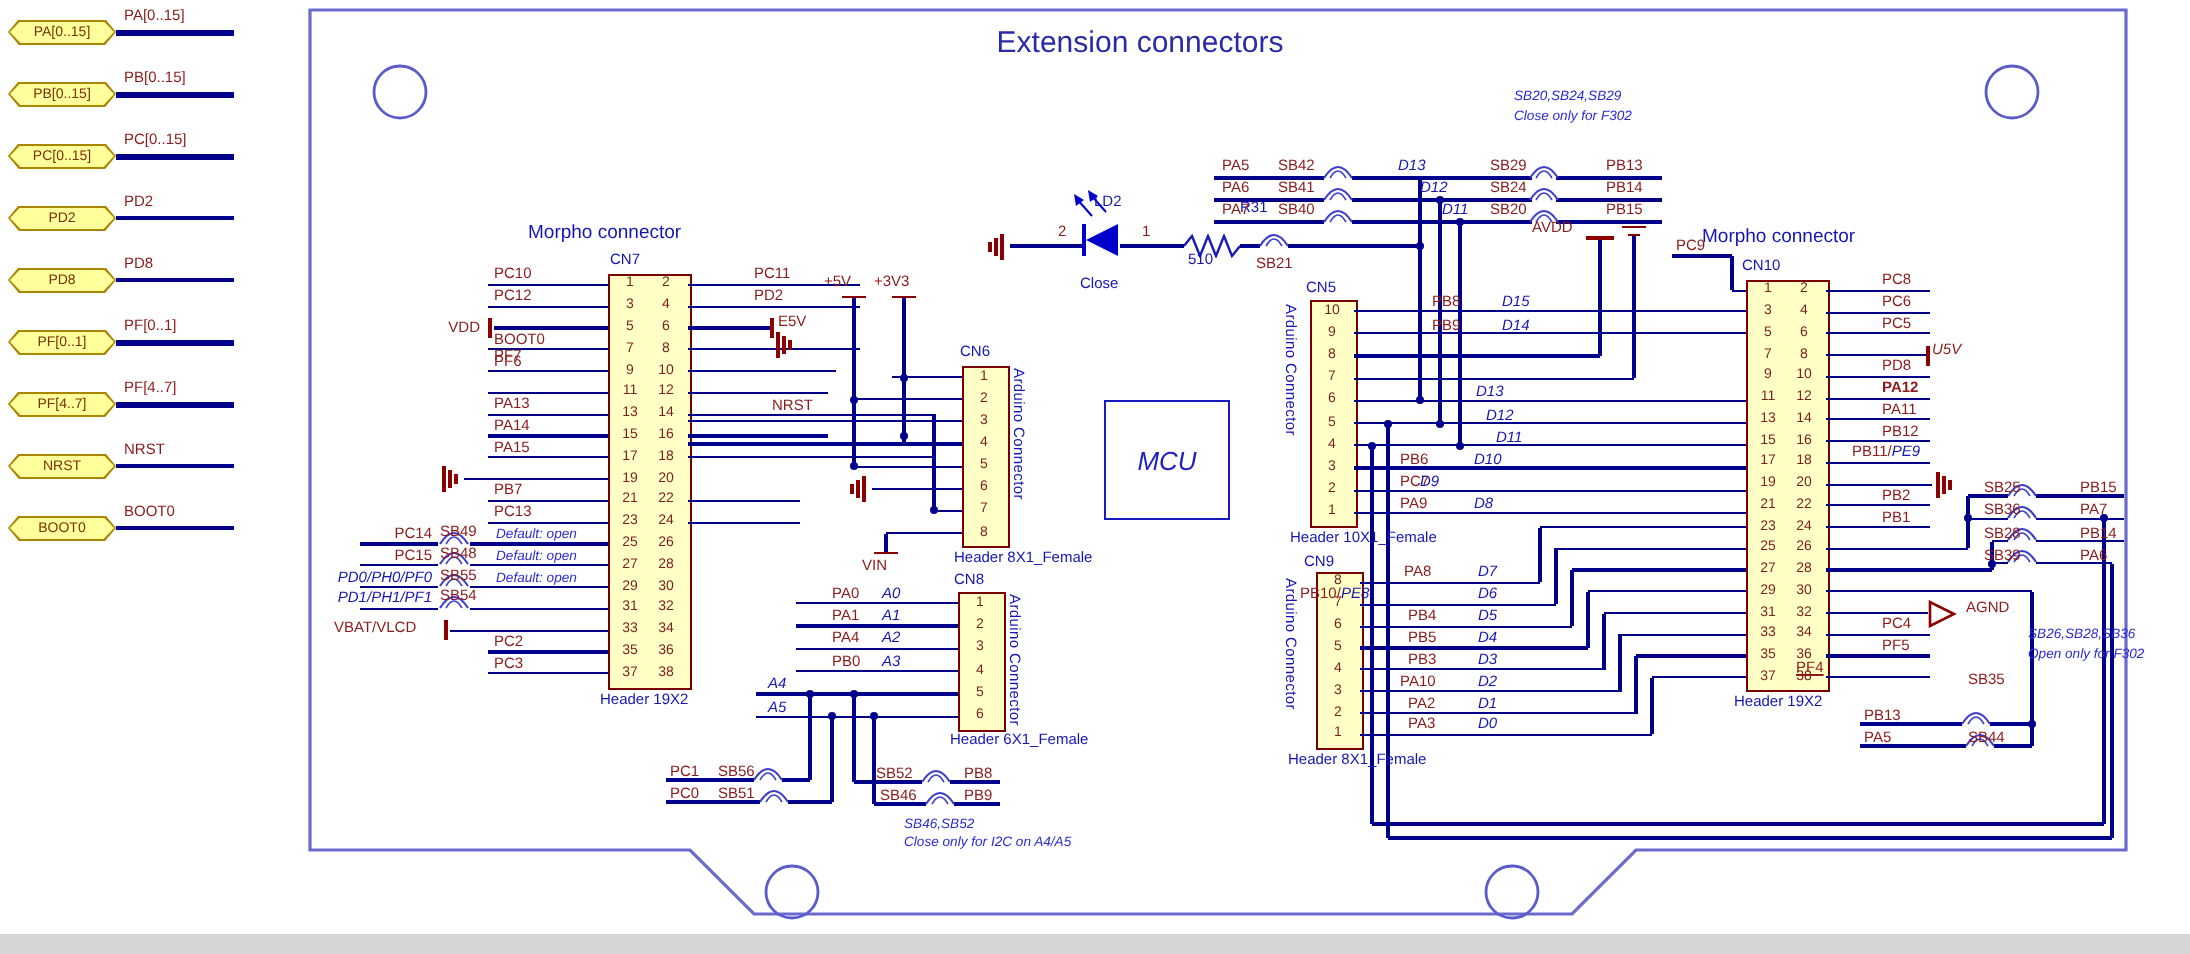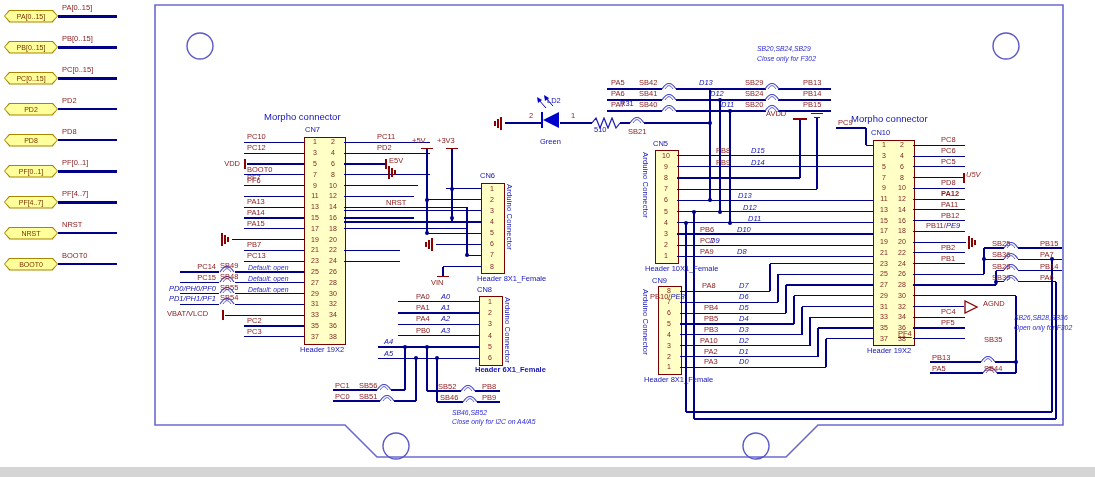--- a/index.html
+++ b/index.html
@@ -39,20 +39,24 @@
 
 <div id="stage">
   <svg id="border" width="1095" height="477" style="z-index:0">
     <path d="M155,5 H1063 V425 H818 L786,457 H377 L345,425 H155 Z" fill="none" stroke="#6b6bcf" stroke-width="1.6"></path>
     <circle cx="200" cy="46" r="13" fill="none" stroke="#5a5ac8" stroke-width="1.4"></circle>
     <circle cx="1006" cy="46" r="13" fill="none" stroke="#5a5ac8" stroke-width="1.4"></circle>
     <circle cx="396" cy="446" r="13" fill="none" stroke="#5a5ac8" stroke-width="1.4"></circle>
     <circle cx="756" cy="446" r="13" fill="none" stroke="#5a5ac8" stroke-width="1.4"></circle>
   </svg>
   <div id="graystrip"></div>
+  <div id="title">Extension connectors</div>
+  <div id="mcu">
+      <span>MCU</span>
+    </div>
 
   <span class="lbl note" style="left:757px;top:45px">SB20,SB24,SB29</span>
   <span class="lbl note" style="left:757px;top:55px">Close only for F302</span>
   <span class="lbl note" style="left:1014px;top:314px">SB26,SB28,SB36</span>
   <span class="lbl note" style="left:1014px;top:324px">Open only for F302</span>
   <span class="lbl note" style="left:452px;top:409px">SB46,SB52</span>
   <span class="lbl note" style="left:452px;top:418px">Close only for I2C on A4/A5</span>
 
   <svg class="arcsvg" width="44" height="44" style="left:534px;top:94px;z-index:5">
     <line x1="8" y1="18" x2="8" y2="34" stroke="#0000cc" stroke-width="2"></line>
@@ -295,21 +299,21 @@
     <span class="lbl pin" style="left: 485px; top: 195.74px;">2</span>
     <span class="lbl pin" style="left: 485px; top: 206.88px;">3</span>
     <span class="lbl pin" style="left: 485px; top: 218.02px;">4</span>
     <span class="lbl pin" style="left: 485px; top: 229.16px;">5</span>
     <span class="lbl pin" style="left: 485px; top: 240.3px;">6</span>
     <span class="lbl pin" style="left: 485px; top: 251.44px;">7</span>
     <span class="lbl pin" style="left: 485px; top: 262.58px;">8</span>
     <span class="lbl blue" style="left: 477px; top: 286px;">CN8</span>
     <div class="body" style="left: 479px; top: 296px; width: 22px; height: 68px;"></div>
     <span class="vlabel" style="left: 512px; top: 297px;">Arduino Connector</span>
-    <span class="lbl blue" style="left: 475px; top: 366px; font-weight: bold;">Header 6X1_Female</span>
+    <span class="lbl blue" style="left: 475px; top: 366px;">Header 6X1_Female</span>
     <span class="lbl pin" style="left: 483px; top: 297.7px;">1</span>
     <span class="lbl pin" style="left: 483px; top: 309.03px;">2</span>
     <span class="lbl pin" style="left: 483px; top: 320.36px;">3</span>
     <span class="lbl pin" style="left: 483px; top: 331.69px;">4</span>
     <span class="lbl pin" style="left: 483px; top: 343.02px;">5</span>
     <span class="lbl pin" style="left: 483px; top: 354.35px;">6</span>
     <div class="wire" style="left: 398px; top: 301.15px; width: 81px; height: 1.1px;"></div>
     <span class="lbl net" style="left: 416px; top: 292.7px;">PA0</span>
     <span class="lbl ital" style="left: 441px; top: 292.7px;">A0</span>
     <div class="wire" style="left: 398px; top: 312.48px; width: 81px; height: 1.1px;"></div>
@@ -363,21 +367,21 @@
       <path d="M1,8 Q8,-3 15,8" fill="none" stroke="#3d3dcc" stroke-width="1.1"></path>
       <path d="M4,8 Q8,1 12,8" fill="none" stroke="#3d3dcc" stroke-width="0.8"></path>
     </svg>
     <span class="lbl net" style="left: 440px; top: 394px;">SB46</span>
     <span class="lbl net" style="left: 482px; top: 394px;">PB9</span>
     <div class="rbar" style="left: 494px; top: 120.5px; width: 1.6px; height: 5px;"></div>
     <div class="rbar" style="left: 497px; top: 118.5px; width: 1.6px; height: 9px;"></div>
     <div class="rbar" style="left: 500px; top: 116.5px; width: 1.6px; height: 13px;"></div>
     <div class="wire" style="left: 505px; top: 122.45px; width: 37px; height: 1.1px;"></div>
     <span class="lbl blue" style="left: 547px; top: 97px;">LD2</span>
-    <span class="lbl blue" style="left: 540px; top: 138px;">Green</span>
+    <span class="lbl blue" style="left: 540px; top: 138px;">Close</span>
     <span class="lbl net" style="left: 529px; top: 112px;">2</span>
     <span class="lbl net" style="left: 571px; top: 112px;">1</span>
     <div class="wire" style="left: 560px; top: 122.45px; width: 32px; height: 1.1px;"></div>
     <span class="lbl blue" style="left: 593px; top: 100px; margin-left: 27px;">R31</span>
     <span class="lbl blue" style="left: 594px; top: 126px;">510</span>
     <div class="wire" style="left: 620px; top: 122.45px; width: 10px; height: 1.1px;"></div>
     <svg width="16" height="10" class="arcsvg" style="left: 629px; top: 114.5px;">
       <path d="M1,8 Q8,-3 15,8" fill="none" stroke="#3d3dcc" stroke-width="1.1"></path>
       <path d="M4,8 Q8,1 12,8" fill="none" stroke="#3d3dcc" stroke-width="0.8"></path>
     </svg>

